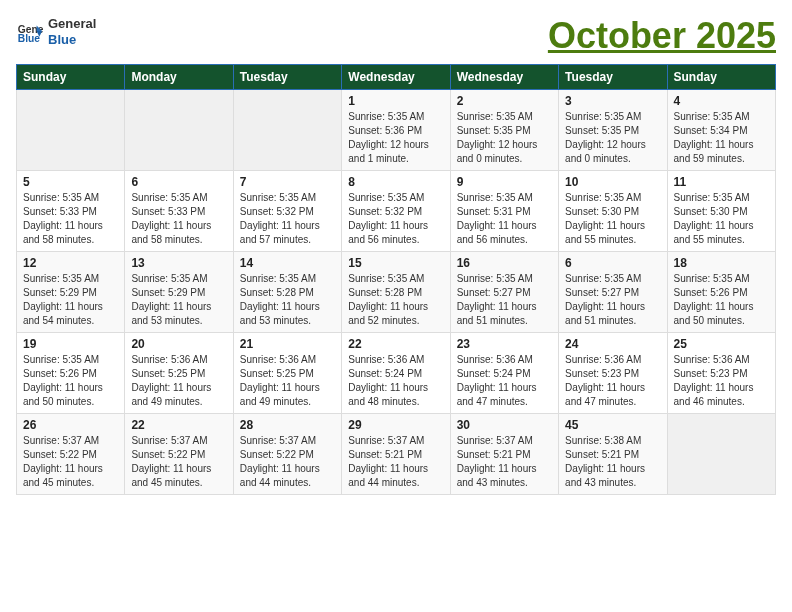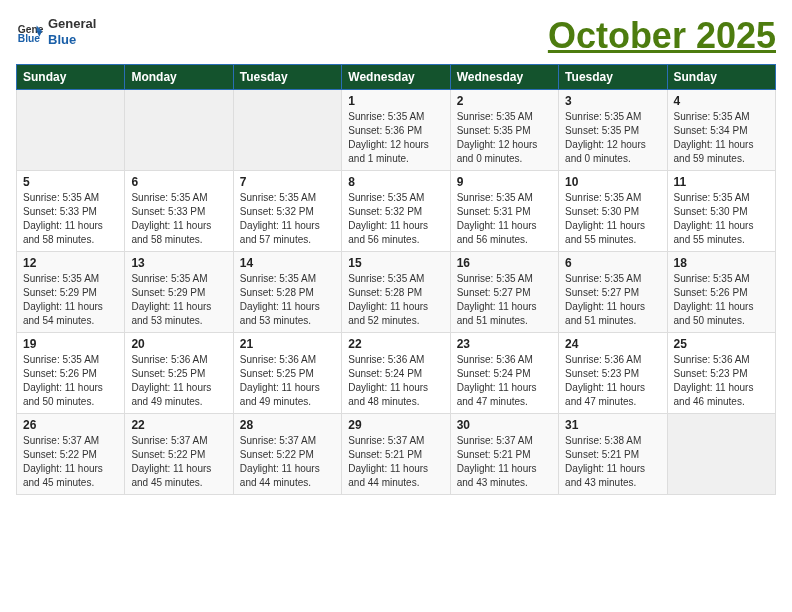--- a/index.html
+++ b/index.html
@@ -333,21 +333,21 @@
 and 44 minutes.</div>
         </td>
         <td>
           <span class="day-number">30</span>
           <div class="day-info" style="white-space: pre-line;">Sunrise: 5:37 AM
 Sunset: 5:21 PM
 Daylight: 11 hours
 and 43 minutes.</div>
         </td>
         <td>
-          <span class="day-number">31</span>
+          <span class="day-number">45</span>
           <div class="day-info" style="white-space: pre-line;">Sunrise: 5:38 AM
 Sunset: 5:21 PM
 Daylight: 11 hours
 and 43 minutes.</div>
         </td>
         <td class="empty-cell"></td>
       </tr>
     </tbody>
 </table>
 

